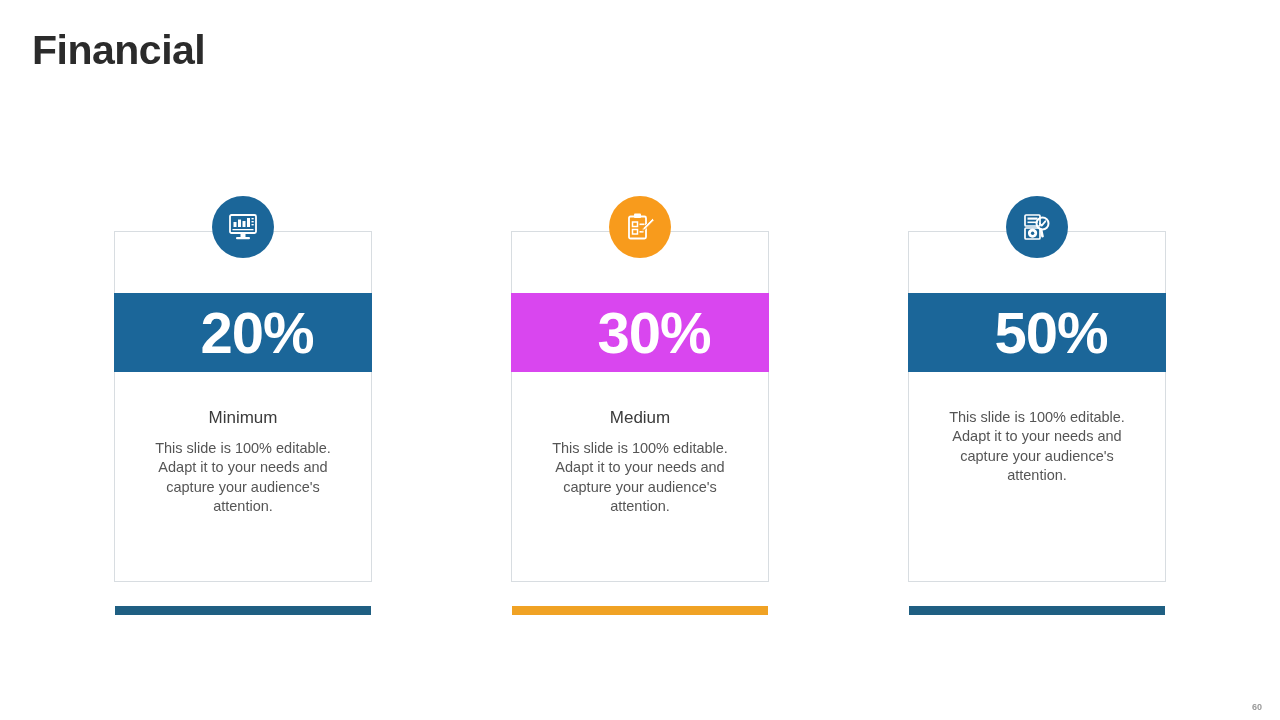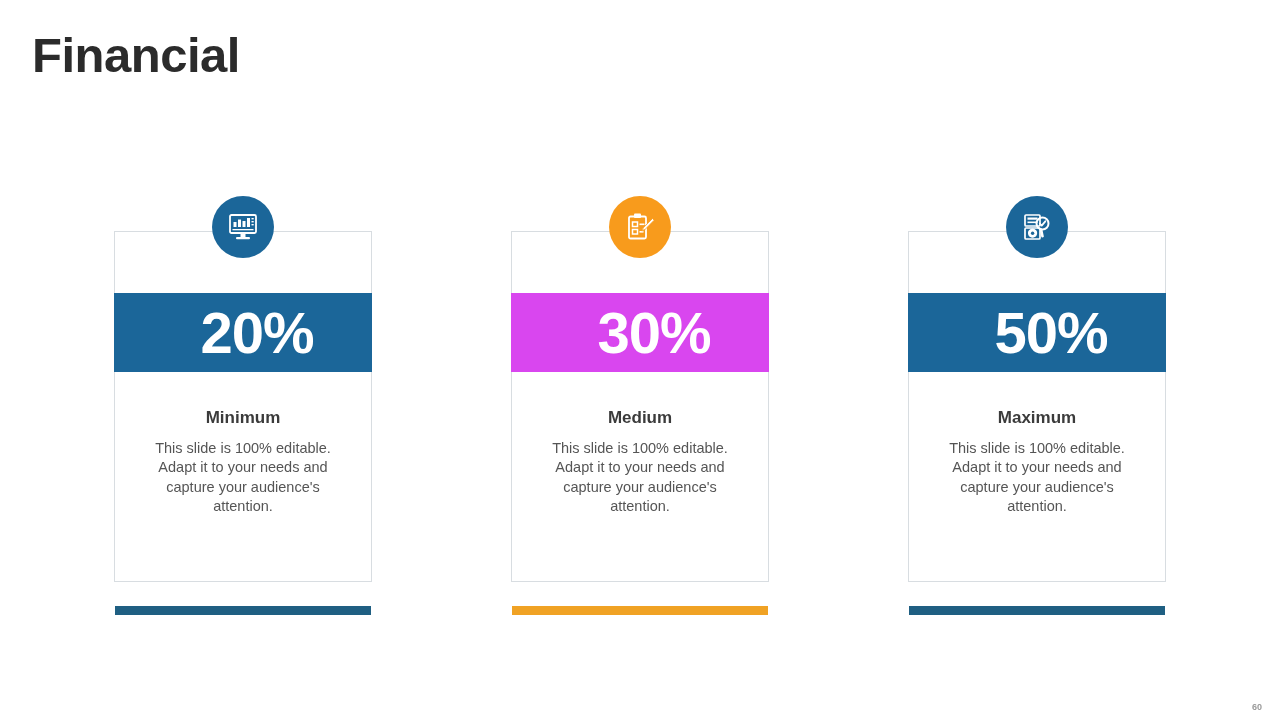--- a/index.html
+++ b/index.html
@@ -17,21 +17,21 @@
     width: 1280px;
     height: 720px;
     background: #ffffff;
   }
 
   
   .slide-title {
     position: absolute;
     left: 32px;
     top: 26px;
-    font-size: 49px;
+    font-size: 41px;
     font-weight: bold;
     color: #2b2b2b;
     letter-spacing: -0.5px;
     line-height: 1.2;
   }
 
   
   .cards {
     position: absolute;
     left: 0;
@@ -102,21 +102,21 @@
     position: absolute;
     left: 0;
     top: 212px;
     width: 258px;
     text-align: center;
     z-index: 2;
     padding: 0 10px;
   }
   .card-heading {
     font-size: 17px;
-    font-weight: bold;
+    font-weight: normal;
     color: #3b3b3b;
     margin-bottom: 11px;
   }
   .card-desc {
     font-size: 14.5px;
     color: #555555;
     line-height: 1.33;
     padding: 0 12px;
   }
 
@@ -222,21 +222,20 @@
           <path d="M19.8 13.6 L21.7 15.6 L25.3 11.3" fill="none" stroke="#ffffff" stroke-width="1.8" stroke-linecap="round" stroke-linejoin="round"></path>
           <rect x="20.5" y="18.5" width="2.6" height="9" rx="1" fill="#ffffff" transform="rotate(-12 21.8 23)"></rect>
         </svg>
       </div>
 
       <div class="pct-band" style="background:#1b6699;">
         <span class="pct-text">50%</span>
       </div>
 
       <div class="card-body">
-        <div class="card-heading">Maximum</div>
         <div class="card-desc">This slide is 100% editable. Adapt it to your needs and capture your audience's attention.</div>
       </div>
 
       <div class="bottom-bar" style="background:#1f5f82;"></div>
     </div>
 
   </div>
 
   <div class="page-number">60</div>
 

